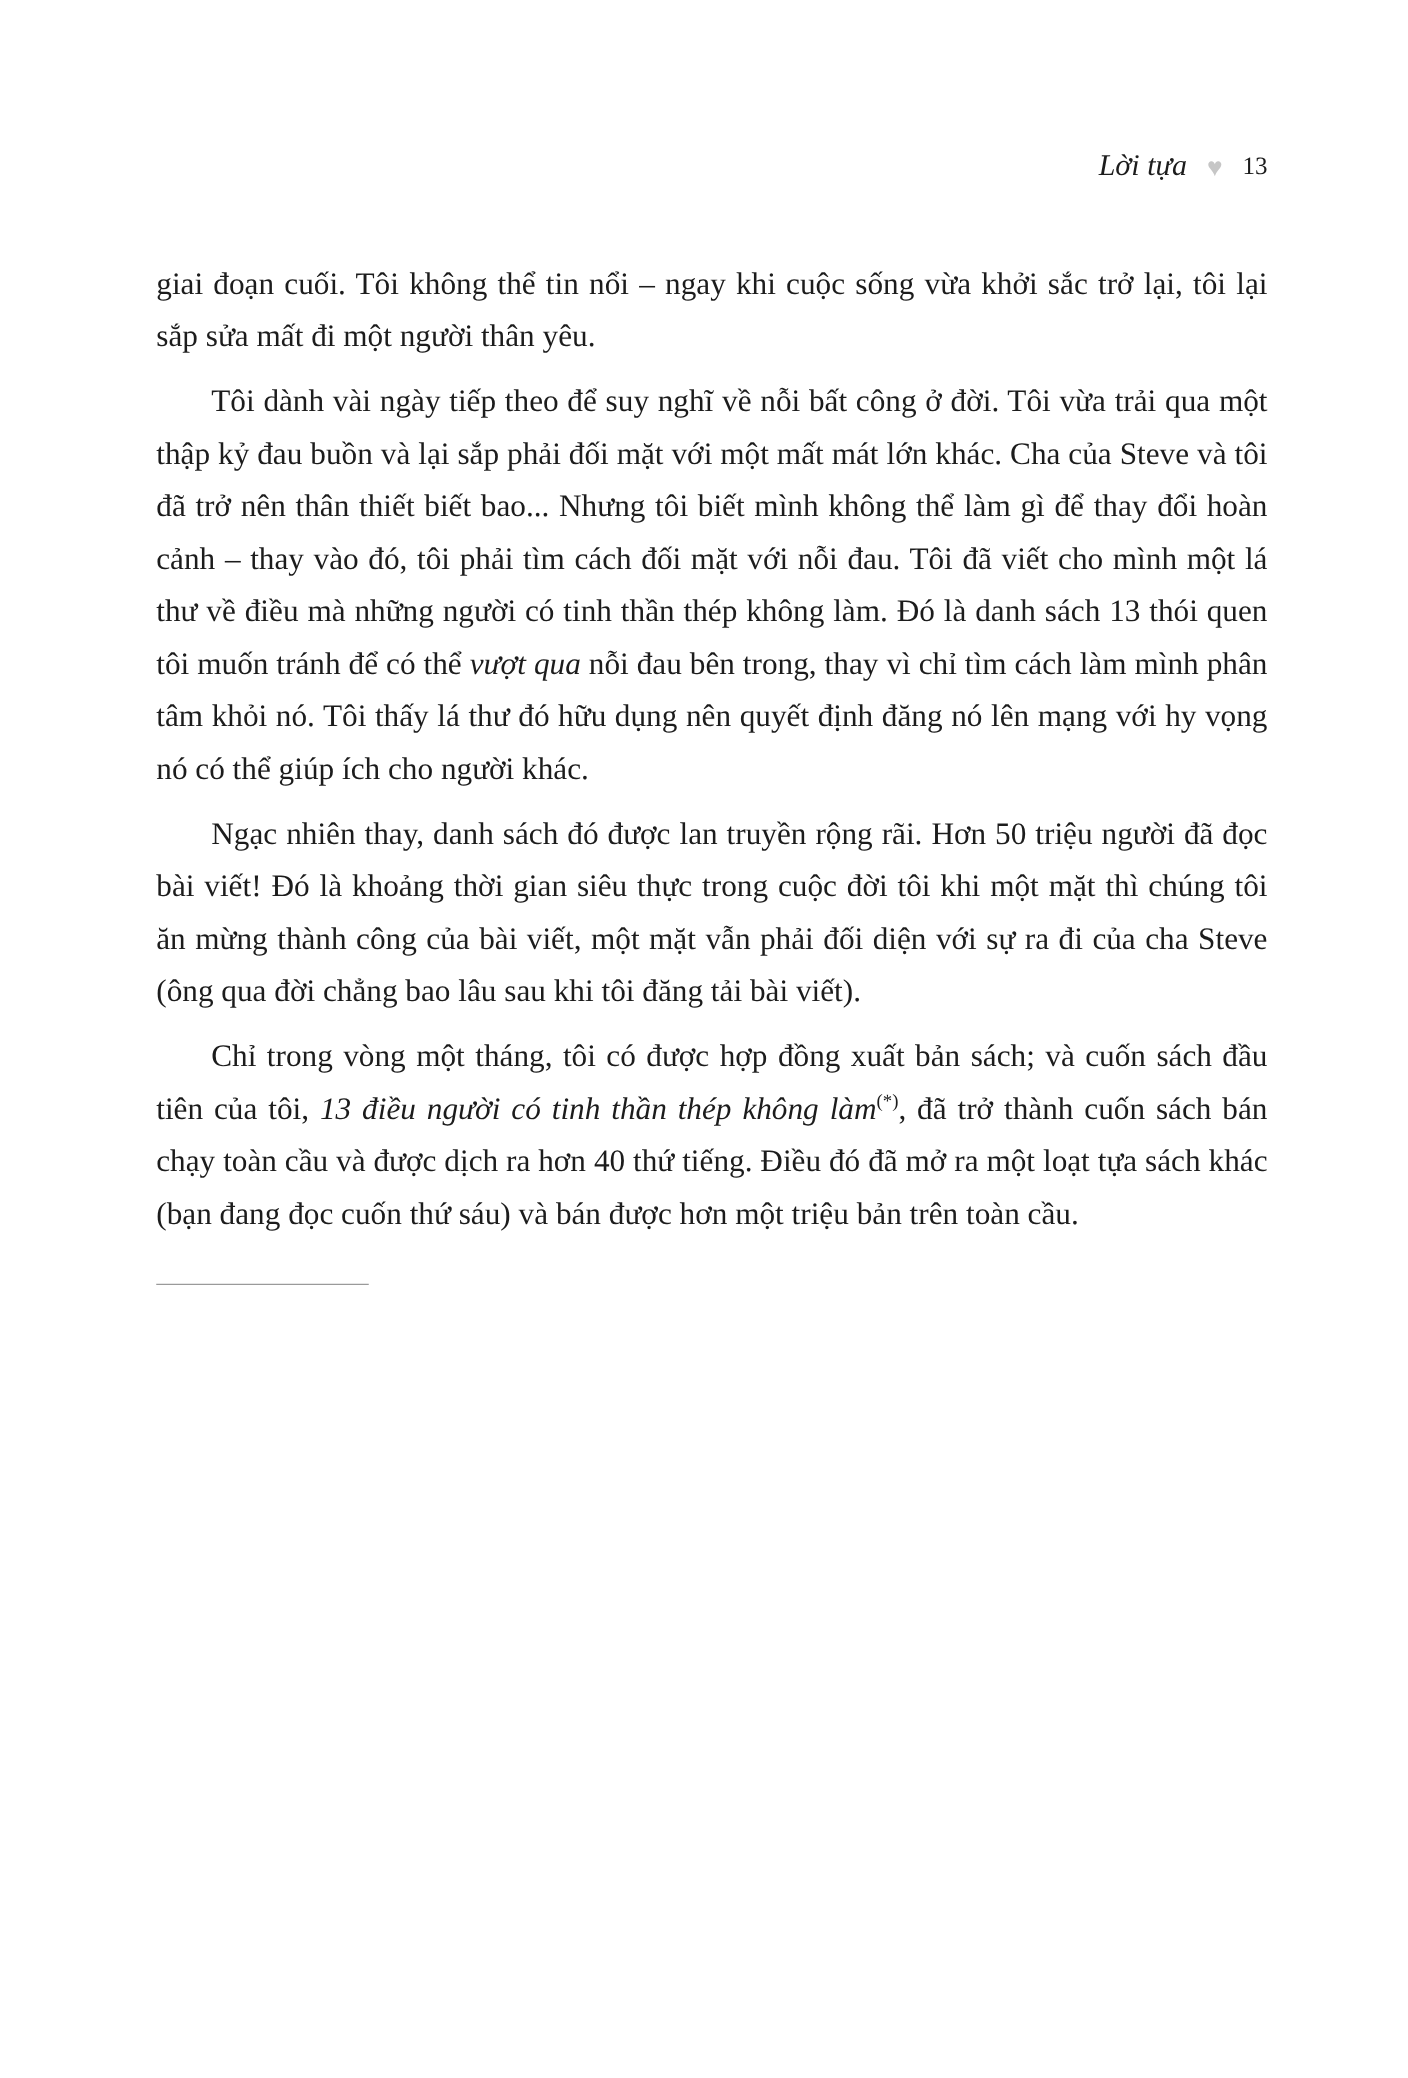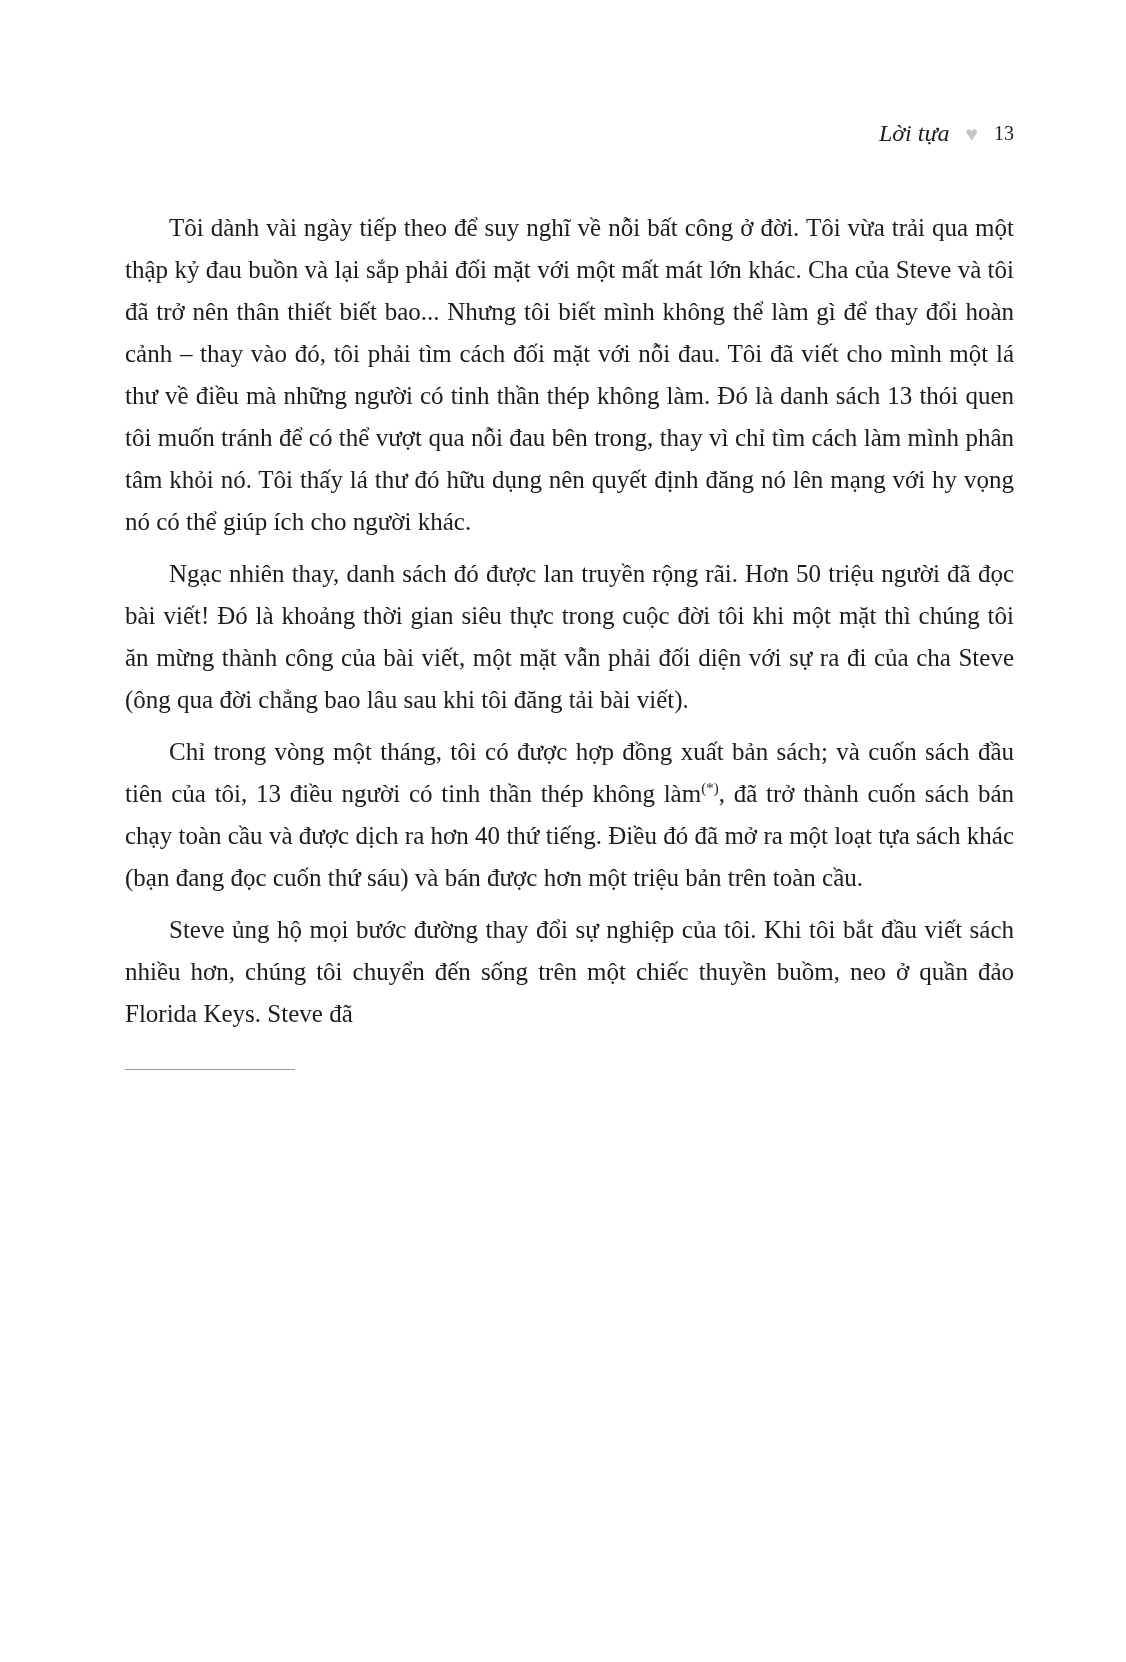--- a/index.html
+++ b/index.html
@@ -33,21 +33,21 @@
   }
   .page-number { font-size: 20px; }
 
   .body-text p {
     margin: 0 0 10px 0;
     font-size: 25px;
     line-height: 1.68;
     text-align: justify;
   }
   .body-text p.indent { text-indent: 44px; }
-  .em { }
+  .em { font-style: italic; }
   .body-text sup {
     font-size: 0.6em;
     line-height: 0;
     vertical-align: super;
   }
 
   .footnote { margin-top: 34px; }
   .footnote-rule {
     border: none;
     border-top: 1px solid #9a9a9a;
@@ -67,23 +67,23 @@
 
 <div class="page">
 
   <header class="running-head">
     <span class="section-title">Lời tựa</span>
     <span class="heart">♥</span>
     <span class="page-number">13</span>
   </header>
 
   <main class="body-text" id="paragraphs">
+      <p class=""><span>giai đoạn cuối. Tôi không thể tin nổi – ngay khi cuộc sống vừa khởi sắc trở lại, tôi lại sắp sửa mất đi một người thân yêu.</span></p>
       <p class="indent"><span>Tôi dành vài ngày tiếp theo để suy nghĩ về nỗi bất công ở đời. Tôi vừa trải qua một thập kỷ đau buồn và lại sắp phải đối mặt với một mất mát lớn khác. Cha của Steve và tôi đã trở nên thân thiết biết bao... Nhưng tôi biết mình không thể làm gì để thay đổi hoàn cảnh – thay vào đó, tôi phải tìm cách đối mặt với nỗi đau. Tôi đã viết cho mình một lá thư về điều mà những người có tinh thần thép không làm. Đó là danh sách 13 thói quen tôi muốn tránh để có thể </span><span class="em">vượt qua</span><span> nỗi đau bên trong, thay vì chỉ tìm cách làm mình phân tâm khỏi nó. Tôi thấy lá thư đó hữu dụng nên quyết định đăng nó lên mạng với hy vọng nó có thể giúp ích cho người khác.</span></p>
       <p class="indent"><span>Ngạc nhiên thay, danh sách đó được lan truyền rộng rãi. Hơn 50 triệu người đã đọc bài viết! Đó là khoảng thời gian siêu thực trong cuộc đời tôi khi một mặt thì chúng tôi ăn mừng thành công của bài viết, một mặt vẫn phải đối diện với sự ra đi của cha Steve (ông qua đời chẳng bao lâu sau khi tôi đăng tải bài viết).</span></p>
       <p class="indent"><span>Chỉ trong vòng một tháng, tôi có được hợp đồng xuất bản sách; và cuốn sách đầu tiên của tôi, </span><span class="em">13 điều người có tinh thần thép không làm</span><sup>(*)</sup><span>, đã trở thành cuốn sách bán chạy toàn cầu và được dịch ra hơn 40 thứ tiếng. Điều đó đã mở ra một loạt tựa sách khác (bạn đang đọc cuốn thứ sáu) và bán được hơn một triệu bản trên toàn cầu.</span></p>
-      <p class="indent"><span>Steve ủng hộ mọi bước đường thay đổi sự nghiệp của tôi. Khi tôi bắt đầu viết sách nhiều hơn, chúng tôi chuyển đến sống trên một chiếc thuyền buồm, neo ở quần đảo Florida Keys. Steve đã</span></p>
     </main>
 
   <footer class="footnote">
     <hr class="footnote-rule">
   </footer>
 
 </div>
 
 </body></html>

